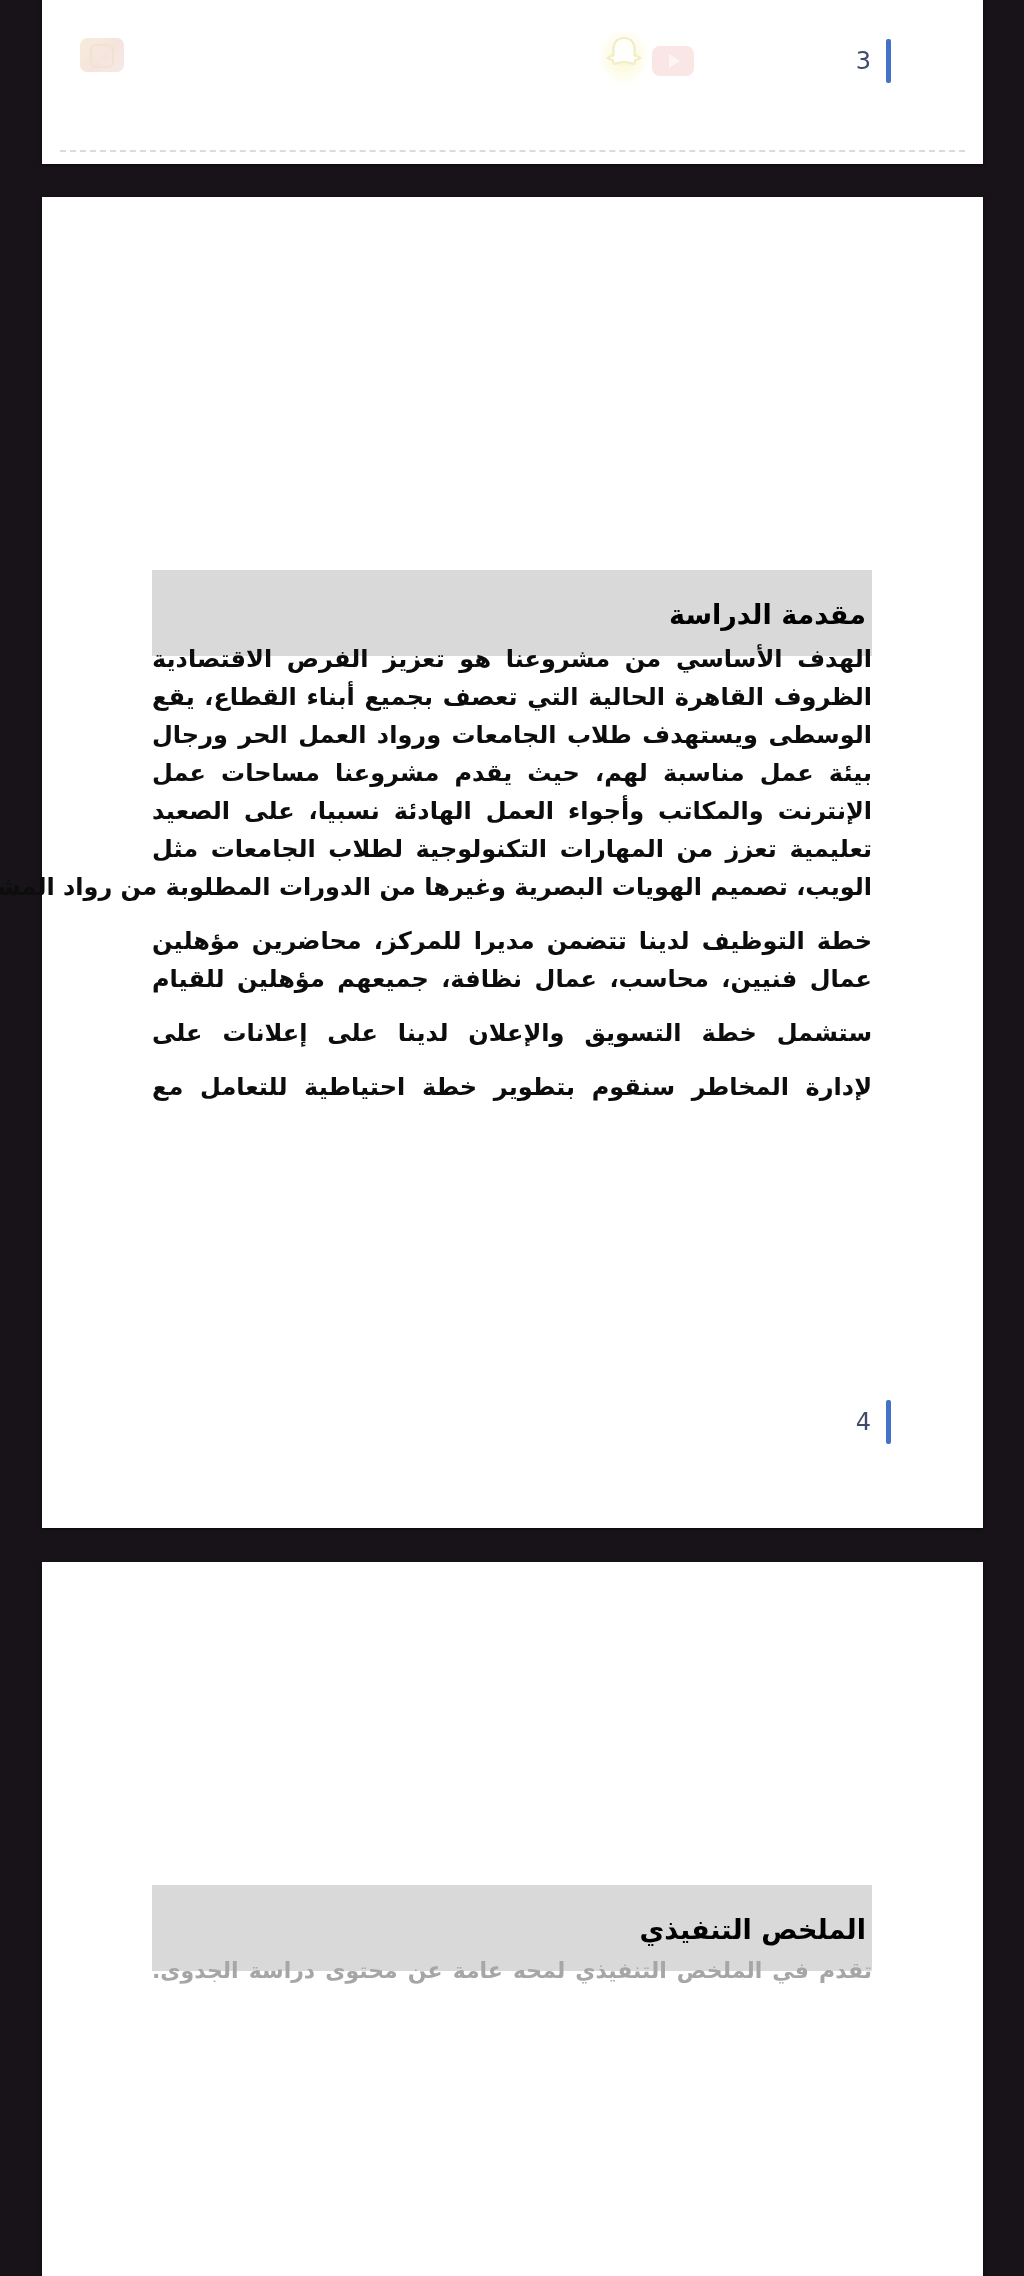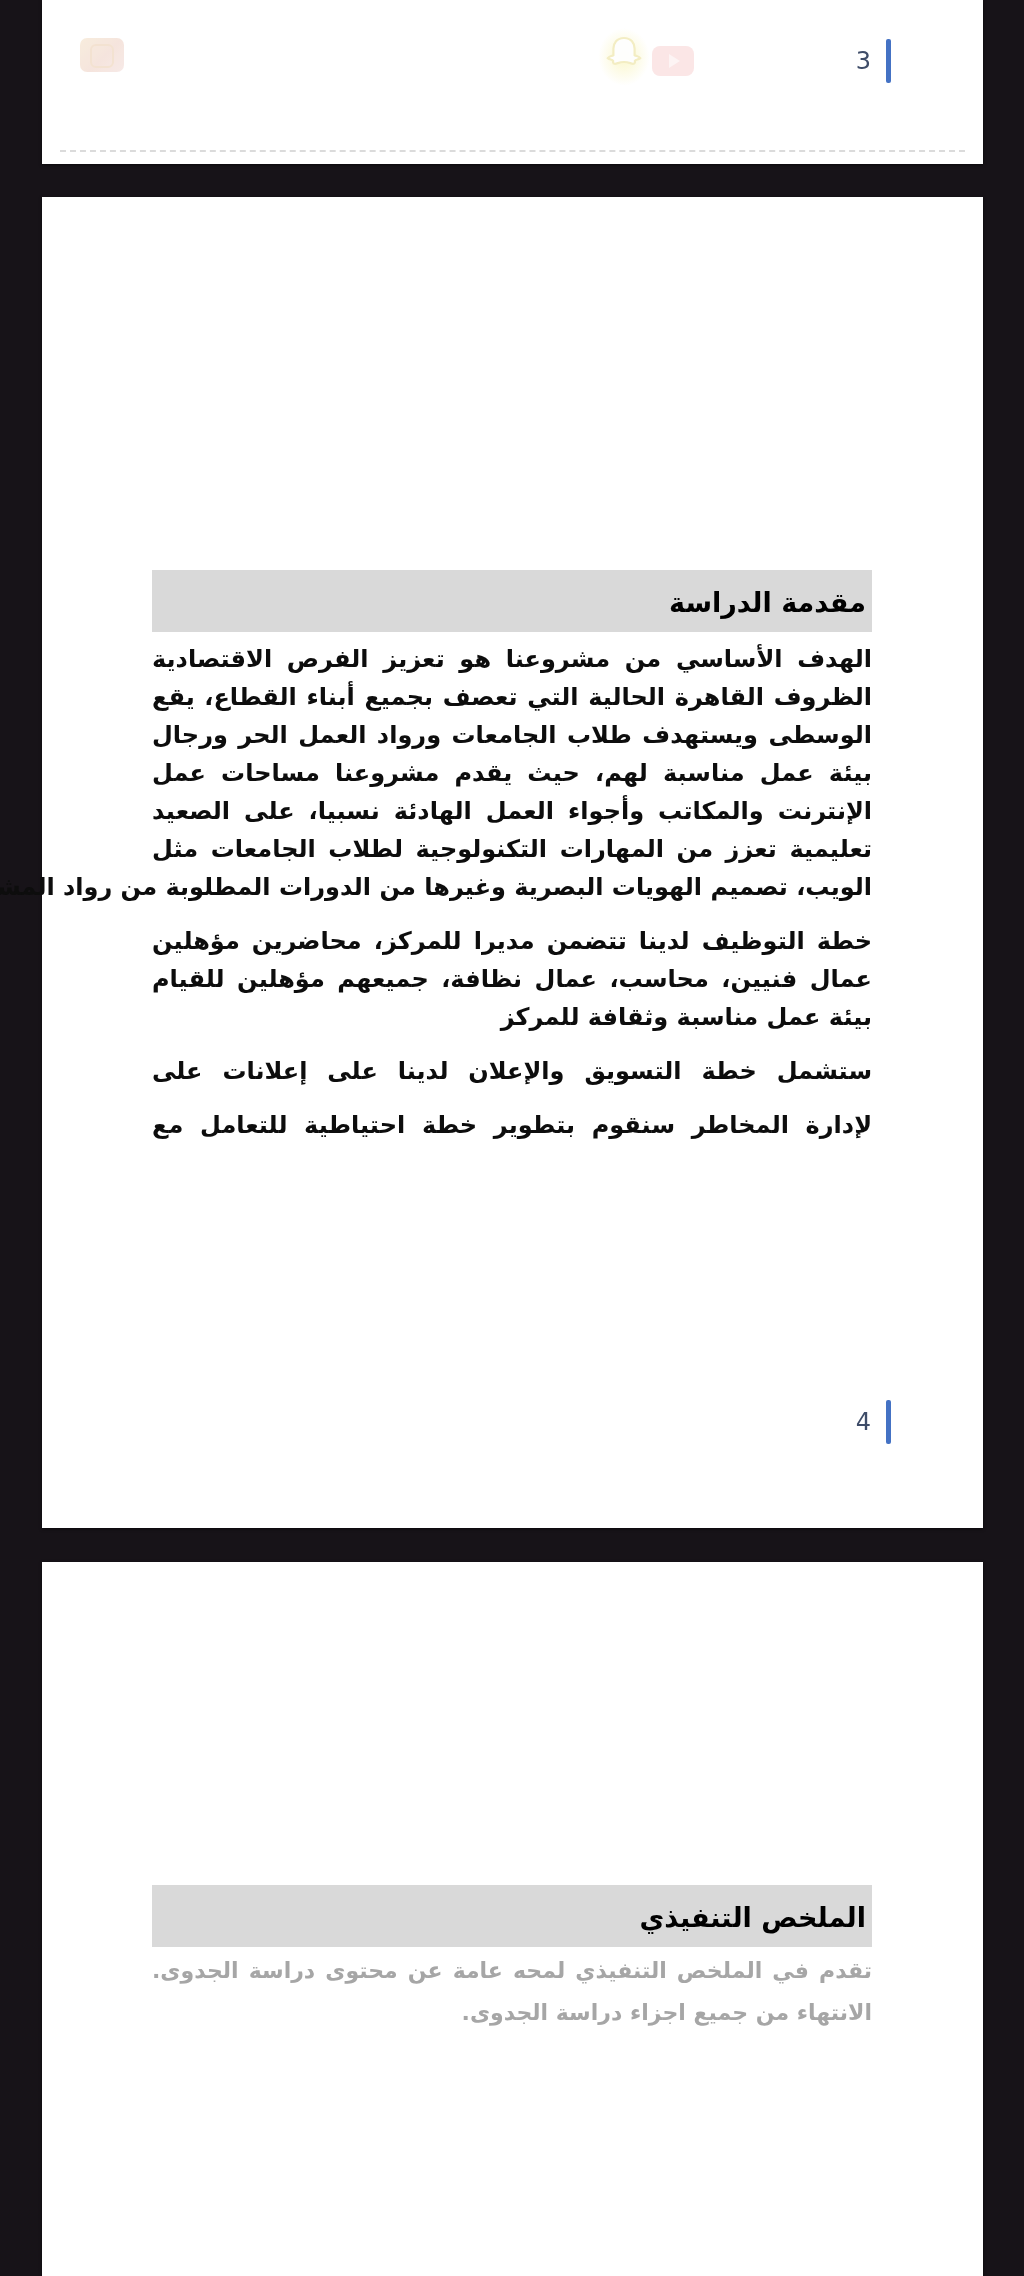--- a/index.html
+++ b/index.html
@@ -71,21 +71,21 @@
     font-size: 24px; color: #3e4c68; line-height: 46px;
   }
   .footer-bar {
     width: 5px; height: 44px; background: #4472c4; border-radius: 2px;
   }
 
   
   .content { position: absolute; left: 110px; right: 111px; direction: rtl; }
   .heading-bar {
     background: #d9d9d9;
-    padding: 0 6px;
+    padding: 12px 6px;
     height: 62px;
     display: flex; align-items: center; justify-content: flex-start;
   }
   .heading-bar .h-txt {
     font-size: 27px; font-weight: 700; color: #000000;
     font-family: "DejaVu Sans", sans-serif;
     line-height: 1;
     padding-top: 2px;
   }
   #page-2 .heading-wrap { top: 373px; }
@@ -151,21 +151,20 @@
         <div class="line just">الوسطى ويستهدف طلاب الجامعات ورواد العمل الحر ورجال الأعمال الذي يبحثون عن</div>
         <div class="line just">بيئة عمل مناسبة لهم، حيث يقدم مشروعنا مساحات عمل مجهزة بكافة أدوات العمل مثل</div>
         <div class="line just">الإنترنت والمكاتب وأجواء العمل الهادئة نسبيا، على الصعيد الآخر فهو يقدم دورات</div>
         <div class="line just">تعليمية تعزز من المهارات التكنولوجية لطلاب الجامعات مثل ICDL , تطوير صفحات</div>
         <div class="line">الويب، تصميم الهويات البصرية وغيرها من الدورات المطلوبة من رواد المشروع.</div>
       </div>
 
       <div class="para">
         <div class="line just">خطة التوظيف لدينا تتضمن مديرا للمركز، محاضرين مؤهلين لإعطاء دورات تعليمية،</div>
         <div class="line just">عمال فنيين، محاسب، عمال نظافة، جميعهم مؤهلين للقيام بأعمالهم. سنعمل على تجهيز</div>
-        <div class="line">بيئة عمل مناسبة وثقافة للمركز</div>
       </div>
 
       <div class="para">
         <div class="line just">ستشمل خطة التسويق والإعلان لدينا على إعلانات على وسائل اتصال محلية مثل تلجرام</div>
       </div>
 
       <div class="para">
         <div class="line just">لإدارة المخاطر سنقوم بتطوير خطة احتياطية للتعامل مع حالات الطوارئ والتحديات مثل</div>
       </div>
     </div>
@@ -179,17 +178,16 @@
   <div class="page" id="page-3">
 
     <div class="content heading-wrap">
       <div class="heading-bar">
         <span class="h-txt">الملخص التنفيذي</span>
       </div>
     </div>
 
     <div class="content placeholder-block">
       <div class="ph-line just">تقدم في الملخص التنفيذي لمحه عامة عن محتوى دراسة الجدوى. يفضل كتابة هذا القسم بعد</div>
-      <div class="ph-line">الانتهاء من جميع اجزاء دراسة الجدوى.</div>
     </div>
   </div>
 
 </div>
 
 </body></html>

